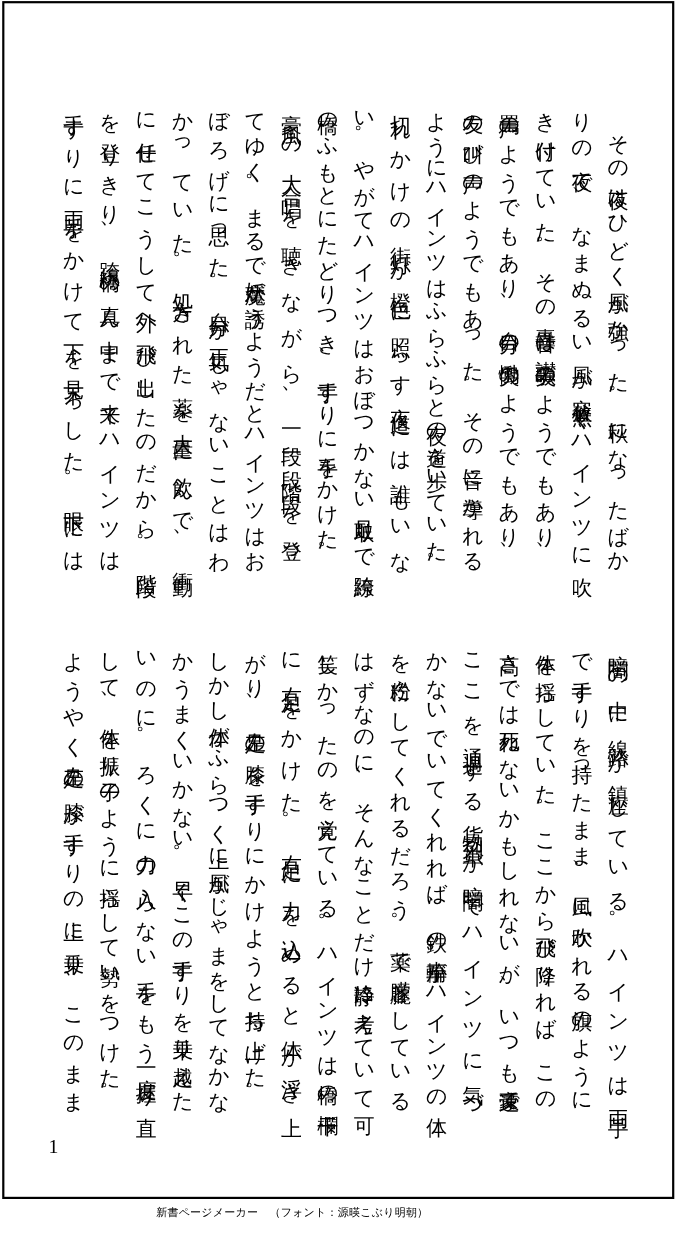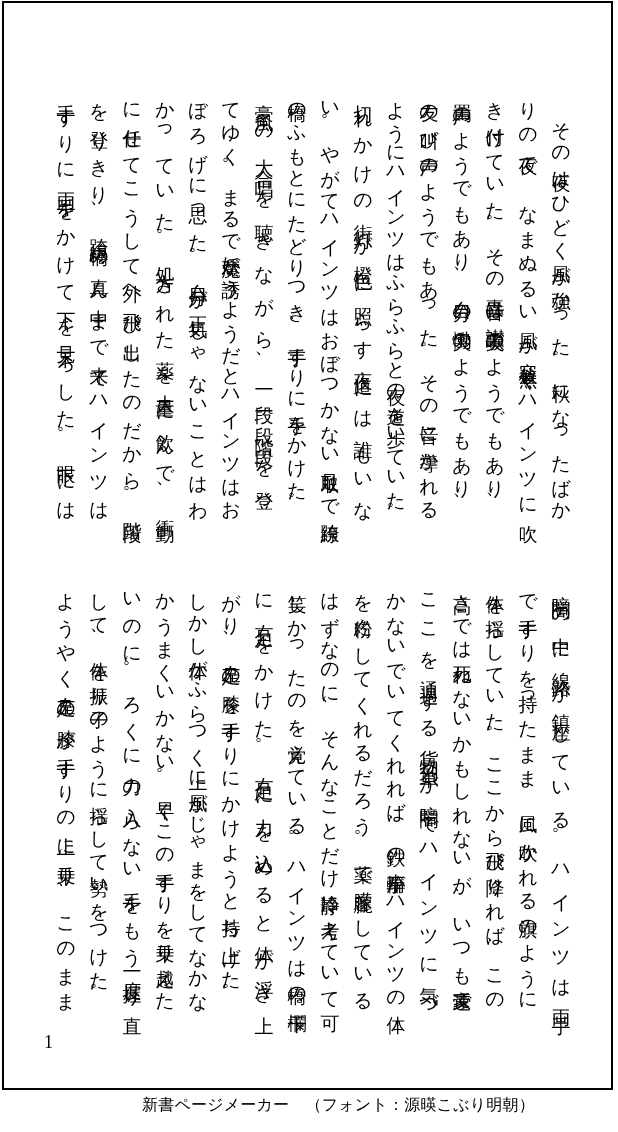--- a/index.html
+++ b/index.html
@@ -48,21 +48,21 @@
   .page-num {
     position: absolute;
     left: 40px; top: 1030px;
     font-size: 18px;
     line-height: 1.1;
   }
 
   .footer-caption {
     position: absolute;
     left: 142px; top: 1095px;
-    font-size: 16px;
+    font-size: 10px;
     letter-spacing: 0.2px;
     color: #000000;
     white-space: nowrap;
   }
 </style>
 </head>
 <body>
 
 <div class="page-frame">
 

